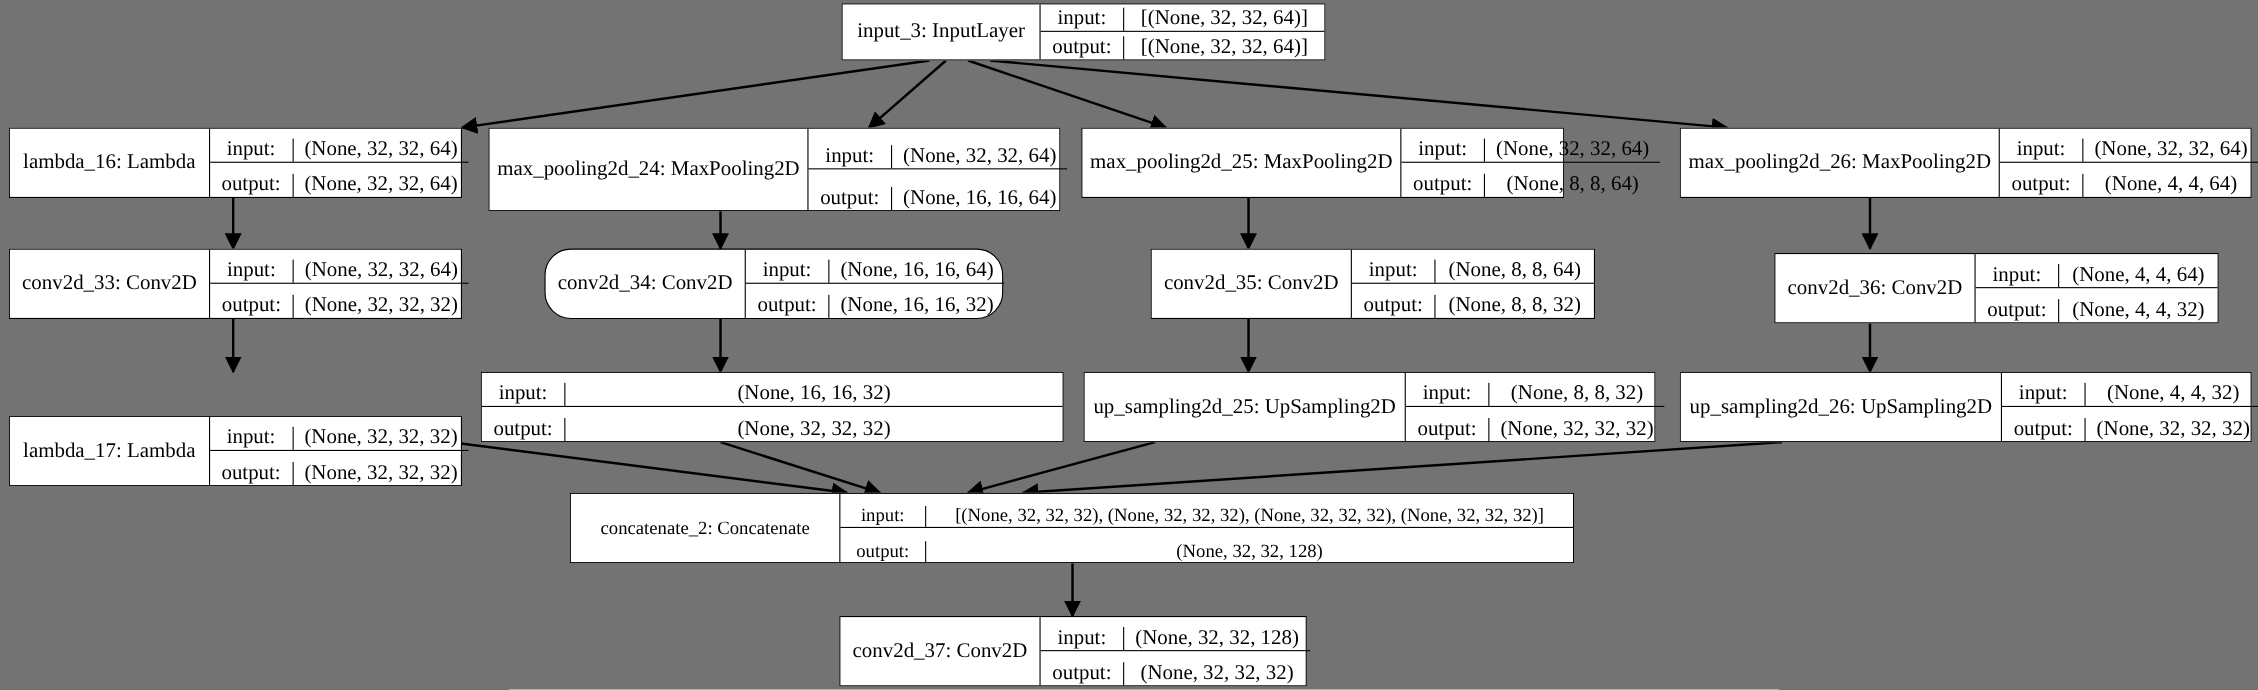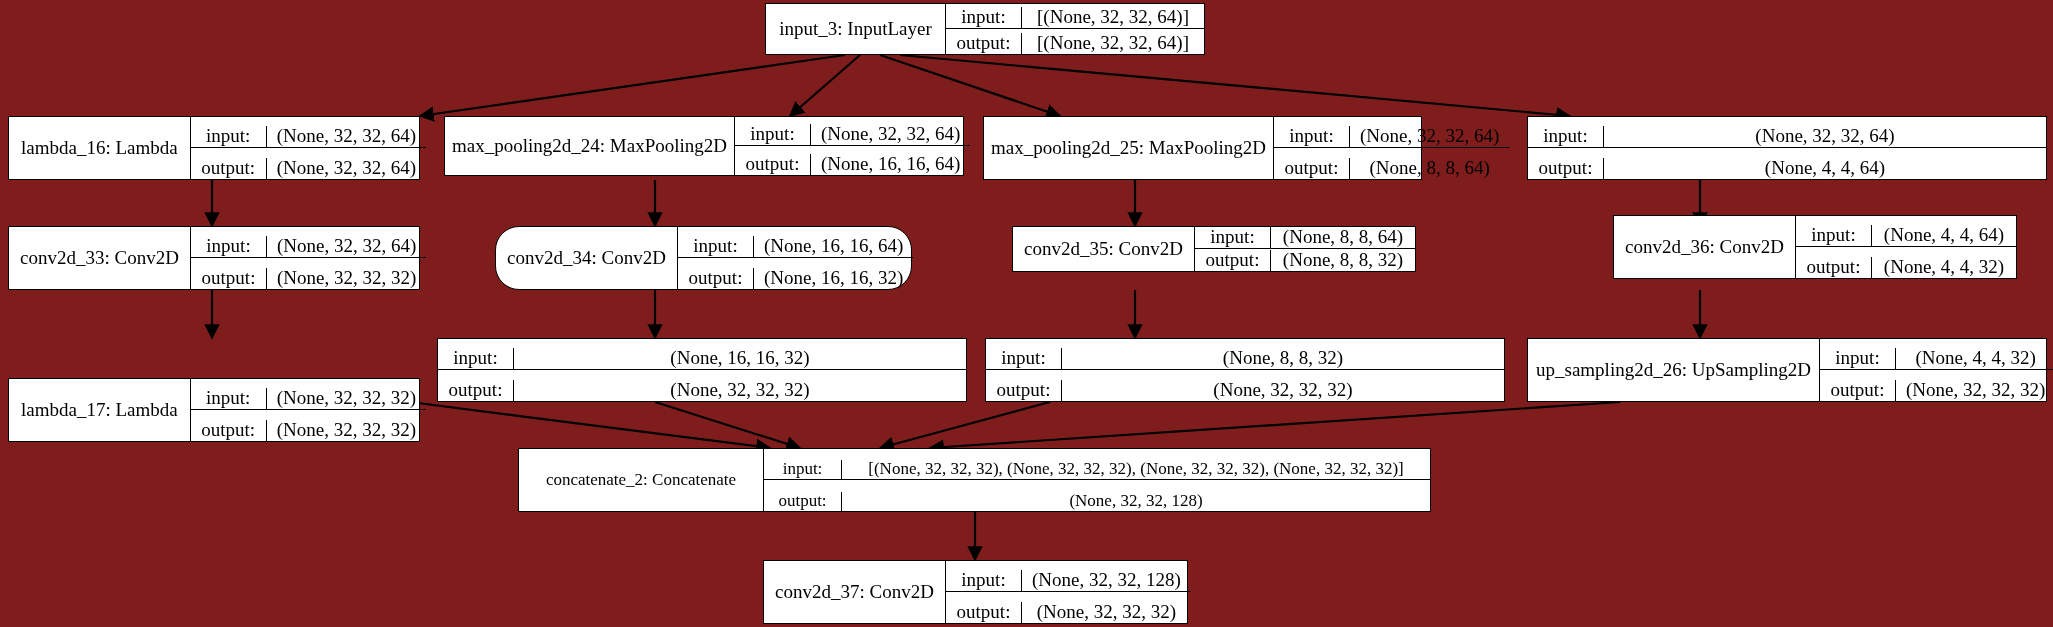--- a/index.html
+++ b/index.html
@@ -9,21 +9,21 @@
     background: #ffffff;
   }
   body {
     font-family: "Liberation Serif", "DejaVu Serif", serif;
     color: #000000;
   }
   #canvas {
     position: relative;
     width: 2053px;
     height: 627px;
-    background: #7f1d1d;
+    background: #737373;
     overflow: hidden;
   }
   #edges {
     position: absolute;
     left: 0;
     top: 0;
     width: 2053px;
     height: 627px;
     pointer-events: none;
   }
@@ -144,21 +144,21 @@
         <div class="io-label">input:</div>
         <div class="io-value">(None, 32, 32, 64)</div>
       </div>
       <div class="io-row">
         <div class="io-label">output:</div>
         <div class="io-value">(None, 32, 32, 64)</div>
       </div>
     </div>
   </div>
 
-  <div class="node lw-std" style="left:444px; top:116px; width:520px; height:60px;">
+  <div class="node lw-std" style="left:444px; top:116px; width:520px; height:76px;">
     <div class="node-name" style="width:290px;">max_pooling2d_24: MaxPooling2D</div>
     <div class="io-table">
       <div class="io-row top">
         <div class="io-label">input:</div>
         <div class="io-value">(None, 32, 32, 64)</div>
       </div>
       <div class="io-row">
         <div class="io-label">output:</div>
         <div class="io-value">(None, 16, 16, 64)</div>
       </div>
@@ -173,20 +173,21 @@
         <div class="io-value">(None, 32, 32, 64)</div>
       </div>
       <div class="io-row">
         <div class="io-label">output:</div>
         <div class="io-value">(None, 8, 8, 64)</div>
       </div>
     </div>
   </div>
 
   <div class="node lw-std" style="left:1527px; top:116px; width:520px; height:64px;">
+    <div class="node-name" style="width:290px;">max_pooling2d_26: MaxPooling2D</div>
     <div class="io-table">
       <div class="io-row top">
         <div class="io-label">input:</div>
         <div class="io-value">(None, 32, 32, 64)</div>
       </div>
       <div class="io-row">
         <div class="io-label">output:</div>
         <div class="io-value">(None, 4, 4, 64)</div>
       </div>
     </div>
@@ -213,35 +214,35 @@
         <div class="io-label">input:</div>
         <div class="io-value">(None, 16, 16, 64)</div>
       </div>
       <div class="io-row">
         <div class="io-label">output:</div>
         <div class="io-value">(None, 16, 16, 32)</div>
       </div>
     </div>
   </div>
 
-  <div class="node lw-std" style="left:1012px; top:226px; width:404px; height:46px;">
+  <div class="node lw-std" style="left:1046px; top:226px; width:404px; height:64px;">
     <div class="node-name" style="width:182px;">conv2d_35: Conv2D</div>
     <div class="io-table">
       <div class="io-row top">
         <div class="io-label">input:</div>
         <div class="io-value">(None, 8, 8, 64)</div>
       </div>
       <div class="io-row">
         <div class="io-label">output:</div>
         <div class="io-value">(None, 8, 8, 32)</div>
       </div>
     </div>
   </div>
 
-  <div class="node lw-std" style="left:1613px; top:215px; width:404px; height:64px;">
+  <div class="node lw-std" style="left:1613px; top:230px; width:404px; height:64px;">
     <div class="node-name" style="width:182px;">conv2d_36: Conv2D</div>
     <div class="io-table">
       <div class="io-row top">
         <div class="io-label">input:</div>
         <div class="io-value">(None, 4, 4, 64)</div>
       </div>
       <div class="io-row">
         <div class="io-label">output:</div>
         <div class="io-value">(None, 4, 4, 32)</div>
       </div>
@@ -269,20 +270,21 @@
         <div class="io-value">(None, 16, 16, 32)</div>
       </div>
       <div class="io-row">
         <div class="io-label">output:</div>
         <div class="io-value">(None, 32, 32, 32)</div>
       </div>
     </div>
   </div>
 
   <div class="node lw-std" style="left:985px; top:338px; width:520px; height:64px;">
+    <div class="node-name" style="width:292px;">up_sampling2d_25: UpSampling2D</div>
     <div class="io-table">
       <div class="io-row top">
         <div class="io-label">input:</div>
         <div class="io-value">(None, 8, 8, 32)</div>
       </div>
       <div class="io-row">
         <div class="io-label">output:</div>
         <div class="io-value">(None, 32, 32, 32)</div>
       </div>
     </div>

